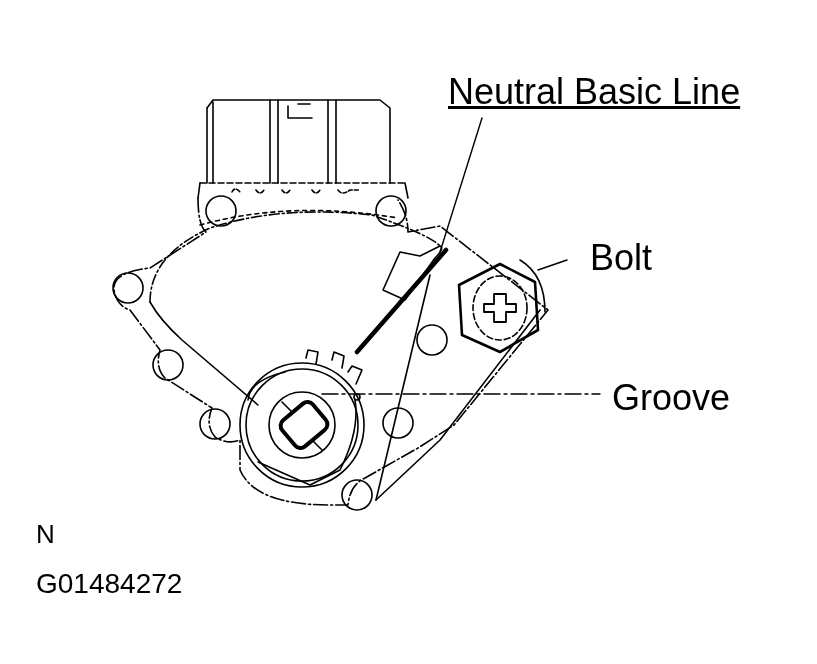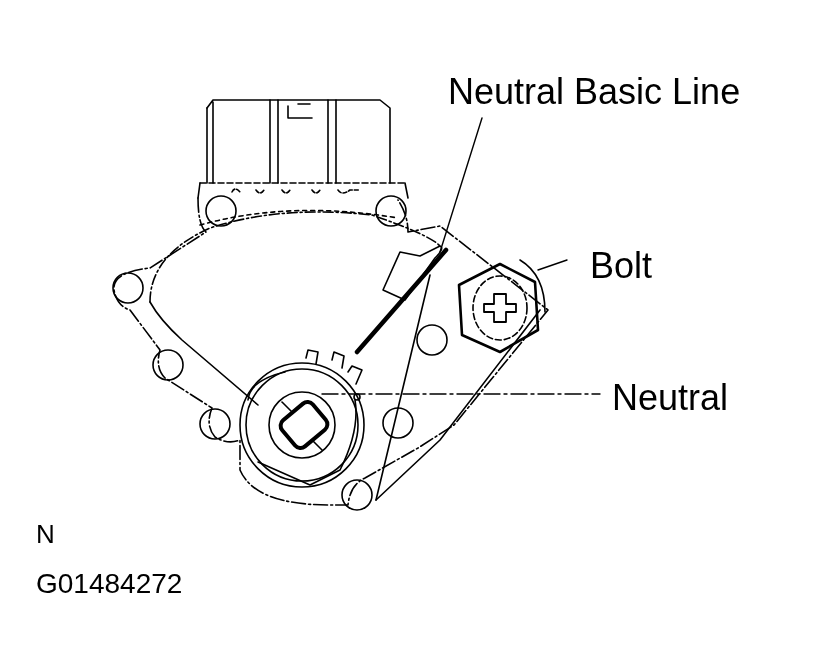--- a/index.html
+++ b/index.html
@@ -81,17 +81,17 @@
   <g>
     <polygon points="500,264 535,282 538,330 500,352 462,335 459,285" stroke-width="2.6"></polygon>
     <ellipse cx="500" cy="308" rx="27" ry="32" stroke-dasharray="6 3"></ellipse>
     <path d="M494 294 L506 294 L506 304 L516 304 L516 312 L506 312 L506 322 L494 322 L494 312 L484 312 L484 304 L494 304 Z" stroke-width="1.8"></path>
     <path d="M520 260 Q545 275 545 312"></path>
   </g>
 
   <line x1="538" y1="270" x2="567" y2="260" stroke-width="1.4"></line>
 </svg>
 
-<div class="lbl lbl-main" style="left:448px; top:74px;">Neutral Basic Line</div>
-<div class="lbl lbl-main" style="left:590px; top:248px;text-align:center;">Bolt</div>
-<div class="lbl lbl-main" style="left:612px; top:380px;">Neutral</div>
+<div class="lbl lbl-main" style="left:448px; top:74px;text-decoration:underline;">Neutral Basic Line</div>
+<div class="lbl lbl-main" style="left:590px; top:240px;text-align:center;">Bolt</div>
+<div class="lbl lbl-main" style="left:612px; top:380px;">Groove</div>
 <div class="lbl lbl-view" style="left:36px; top:521px;">N</div>
 <div class="lbl lbl-code" style="left:36px; top:570px;">G01484272</div>
 
 </body></html>

